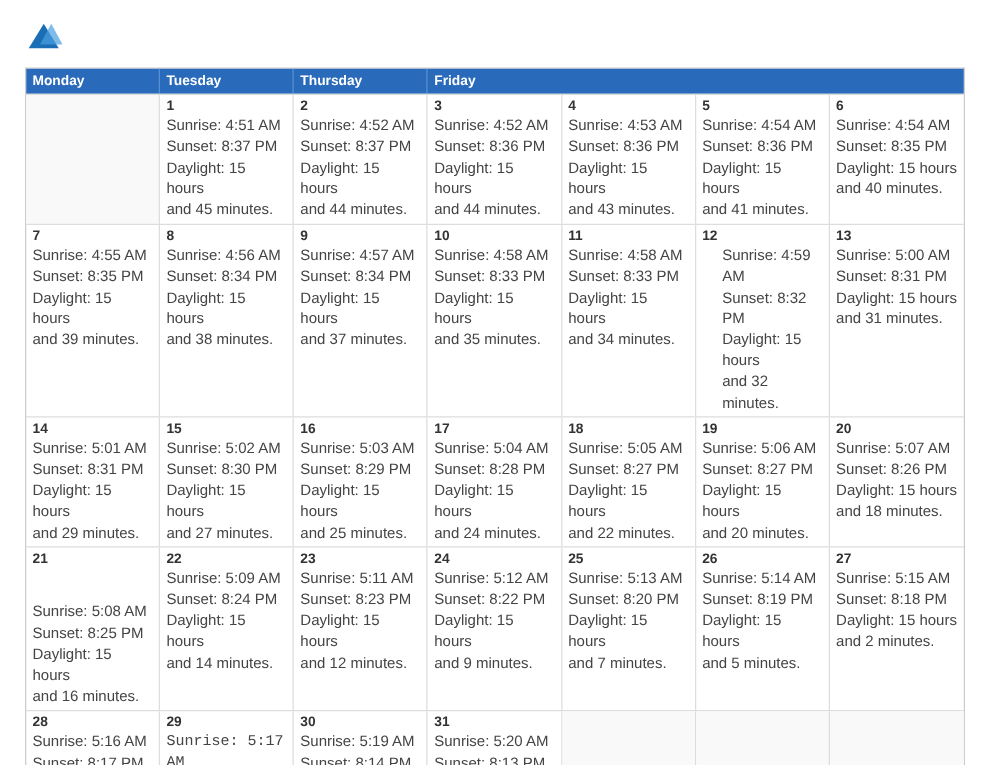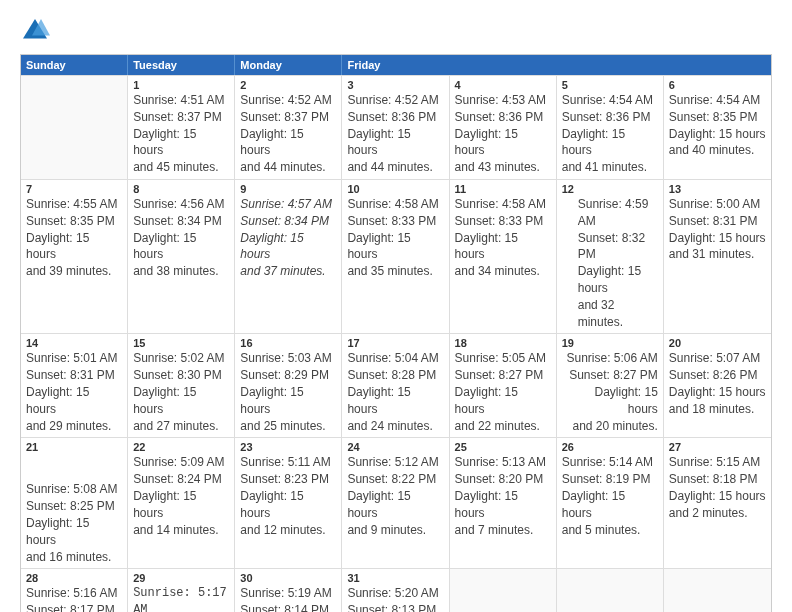--- a/index.html
+++ b/index.html
@@ -132,23 +132,23 @@
       </div>
     </div>
     <div class="title-block">
       <div class="main-title"></div>
       <div class="subtitle"></div>
     </div>
   </div>
 
   <div class="calendar">
     <div class="cal-header">
-    <div class="cal-header-cell">Sunday</div>
+        <div class="cal-header-cell">Monday</div>
         <div class="cal-header-cell">Tuesday</div>
-        <div class="cal-header-cell">Monday</div>
+        <div class="cal-header-cell">Thursday</div>
         <div class="cal-header-cell">Friday</div>
       </div>
     <div class="cal-body">
     <div class="cal-row">
           <div class="cal-cell empty"></div>
           <div class="cal-cell">
             <span class="cell-date">1</span>
             <div class="cell-info" style="white-space: pre-line;">Sunrise: 4:51 AM
 Sunset: 8:37 PM
 Daylight: 15 hours
@@ -200,21 +200,21 @@
           </div>
           <div class="cal-cell">
             <span class="cell-date">8</span>
             <div class="cell-info" style="white-space: pre-line;">Sunrise: 4:56 AM
 Sunset: 8:34 PM
 Daylight: 15 hours
 and 38 minutes.</div>
           </div>
           <div class="cal-cell">
             <span class="cell-date">9</span>
-            <div class="cell-info" style="white-space: pre-line; font-style: italic;">Sunrise: 4:57 AM
+            <div class="cell-info" style="white-space: pre-line;">Sunrise: 4:57 AM
 Sunset: 8:34 PM
 Daylight: 15 hours
 and 37 minutes.</div>
           </div>
           <div class="cal-cell">
             <span class="cell-date">10</span>
             <div class="cell-info" style="white-space: pre-line;">Sunrise: 4:58 AM
 Sunset: 8:33 PM
 Daylight: 15 hours
 and 35 minutes.</div>
@@ -272,21 +272,21 @@
           </div>
           <div class="cal-cell">
             <span class="cell-date">18</span>
             <div class="cell-info" style="white-space: pre-line;">Sunrise: 5:05 AM
 Sunset: 8:27 PM
 Daylight: 15 hours
 and 22 minutes.</div>
           </div>
           <div class="cal-cell">
             <span class="cell-date">19</span>
-            <div class="cell-info" style="white-space: pre-line; text-align: right;">Sunrise: 5:06 AM
+            <div class="cell-info" style="white-space: pre-line;">Sunrise: 5:06 AM
 Sunset: 8:27 PM
 Daylight: 15 hours
 and 20 minutes.</div>
           </div>
           <div class="cal-cell">
             <span class="cell-date">20</span>
             <div class="cell-info" style="white-space: pre-line;">Sunrise: 5:07 AM
 Sunset: 8:26 PM
 Daylight: 15 hours
 and 18 minutes.</div>

